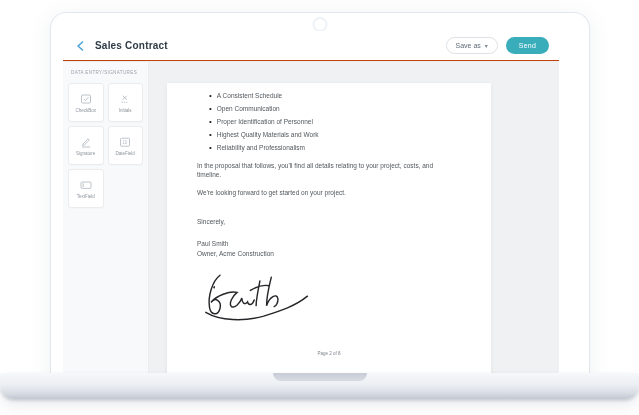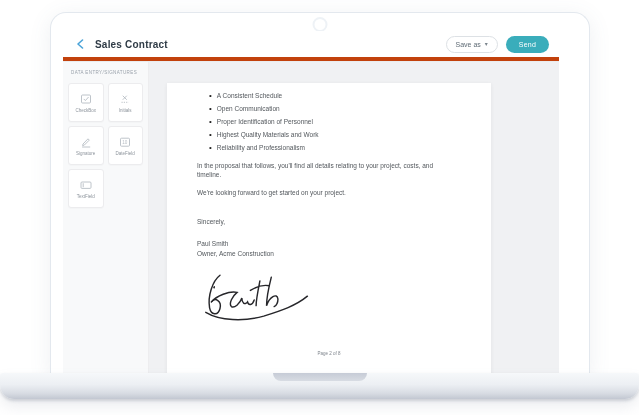--- a/index.html
+++ b/index.html
@@ -24,21 +24,21 @@
     box-shadow:0 2px 3px rgba(120,130,145,.30), 0 8px 14px rgba(140,150,165,.16);
   }
   .base-notch{
     position:absolute;left:50%;top:0;transform:translateX(-50%);
     width:94px;height:8px;background:linear-gradient(180deg,#c6cbd6,#d8dce3);
     border-radius:0 0 8px 8px;
   }
 
   
   .app{position:absolute;left:12px;top:18px;width:496px;bottom:2px;background:#ffffff;overflow:hidden;}
-  .app-header{height:30px;border-bottom:4px solid #c2410c;display:flex;align-items:center;padding:0 10px;box-sizing:border-box;background:#fff;}
+  .app-header{height:30px;border-bottom:1px solid #c2410c;display:flex;align-items:center;padding:0 10px;box-sizing:border-box;background:#fff;}
   .back{width:14px;height:14px;display:flex;align-items:center;justify-content:center;margin-right:8px;cursor:pointer;}
   .app-title{font-size:10px;font-weight:bold;color:#2f3b46;letter-spacing:.2px;}
   .header-actions{margin-left:auto;display:flex;gap:8px;align-items:center;}
   .btn{display:flex;align-items:center;justify-content:center;height:17px;border-radius:9px;font-size:7px;box-sizing:border-box;cursor:pointer;}
   .btn-saveas{padding:0 9px;border:1px solid #dde1e5;background:#fff;color:#5f6b75;gap:4px;}
   .btn-saveas .caret{font-size:6px;color:#7b858d;line-height:1;}
   .btn-send{padding:0 13px;background:#3aadbb;color:#ffffff;border:none;letter-spacing:.2px;}
 
   .app-body{position:absolute;top:30px;left:0;right:0;bottom:0;display:flex;border-top:1px solid #ebedef;}
 

